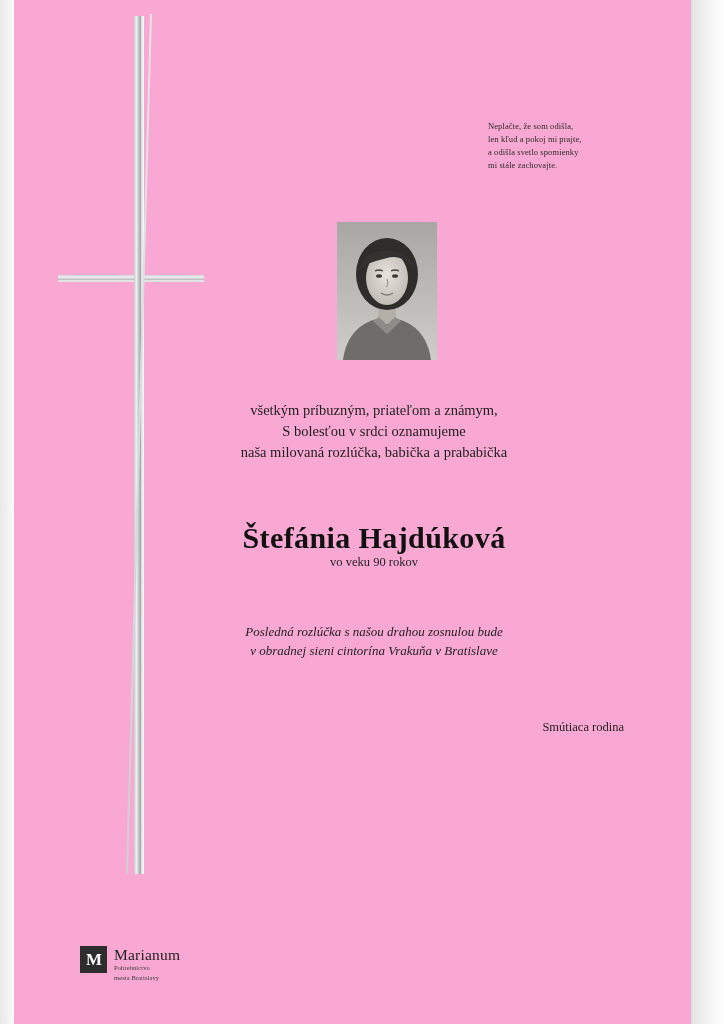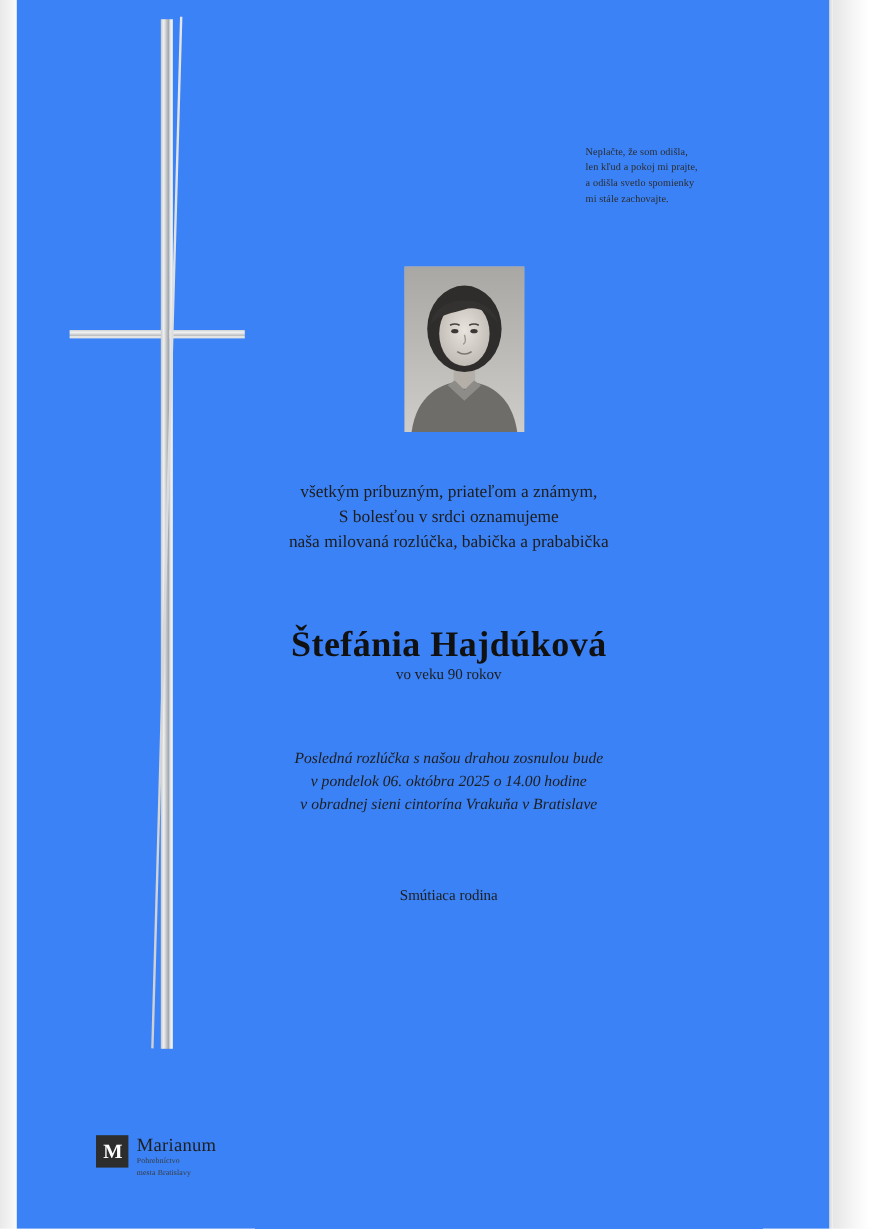--- a/index.html
+++ b/index.html
@@ -44,21 +44,21 @@
     background: linear-gradient(to right, #d8d8d9, #eeeeef);
   }
 
   
   .card {
     position: absolute;
     left: 14px;
     top: 0;
     right: 33px;
     bottom: 0;
-    background: #3b82f6;
+    background: #f9a8d4;
   }
 
   
   .cross {
     position: absolute;
     left: 44px;
     top: 10px;
     width: 160px;
     height: 870px;
   }
@@ -165,20 +165,21 @@
     font-size: 13px;
     line-height: 19px;
     color: #1d1d1d;
   }
   .farewell div { white-space: nowrap; font-style: italic; }
 
   .family {
     margin-top: 60px;
     font-size: 12.5px;
     color: #1d1d1d;
+    text-align: right;
   }
 
   
   .footer {
     position: absolute;
     left: 66px;
     bottom: 42px;
     display: flex;
     align-items: flex-start;
     gap: 7px;
@@ -281,21 +282,20 @@
         <div>S bolesťou v srdci oznamujeme</div>
         <div>naša milovaná rozlúčka, babička a prababička</div>
       </div>
 
       <div class="name">Štefánia Hajdúková</div>
 
       <div class="age">vo veku 90 rokov</div>
 
       <div class="farewell">
         <div>Posledná rozlúčka s našou drahou zosnulou bude</div>
-        <div>v pondelok 06. októbra 2025 o 14.00 hodine</div>
         <div>v obradnej sieni cintorína Vrakuňa v Bratislave</div>
       </div>
 
       <div class="family">Smútiaca rodina</div>
     </div>
 
     <div class="footer">
       <div class="logo-mark">M</div>
       <div class="logo-text">
         <div class="logo-name">Marianum</div>

